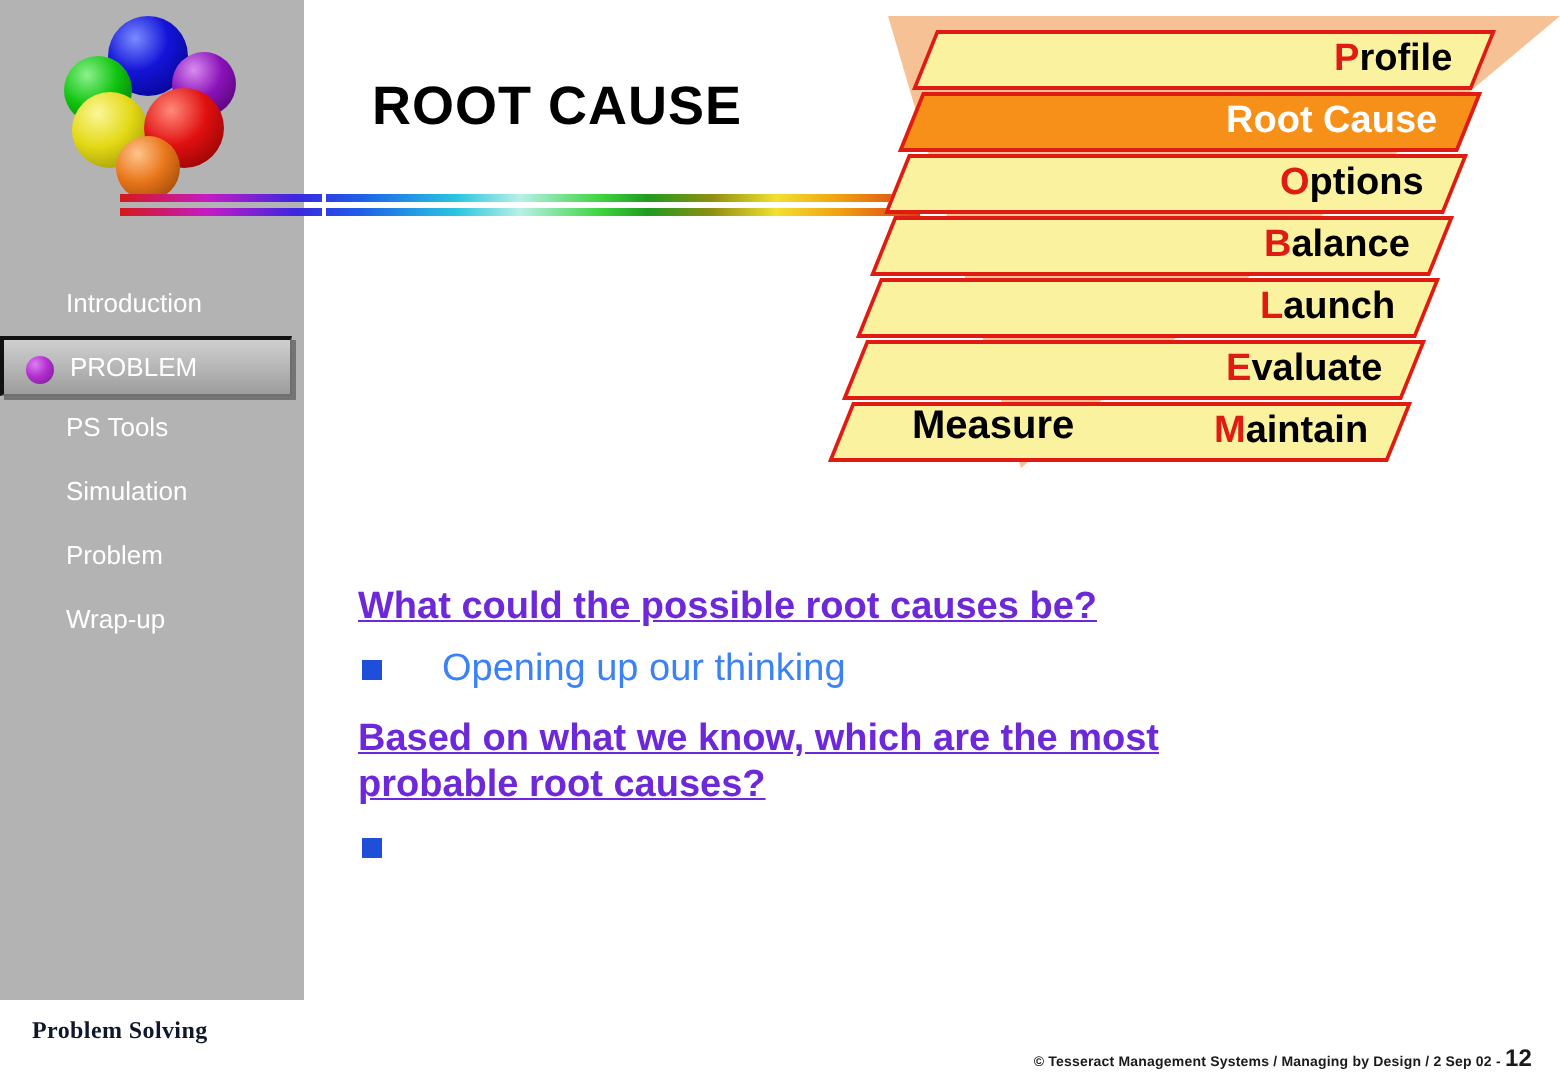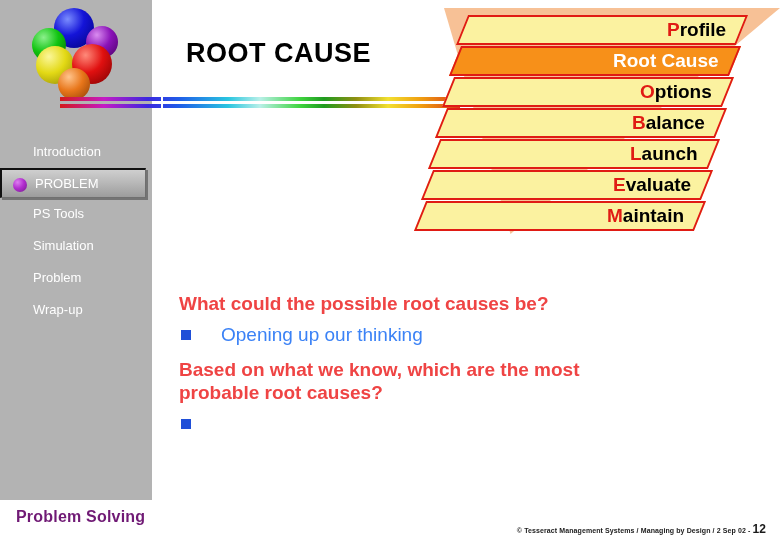--- a/index.html
+++ b/index.html
@@ -70,24 +70,25 @@
     left: 11px; top: 8px;
     width: 14px; height: 14px;
     border-radius: 50%;
     background: radial-gradient(circle at 33% 30%, #dd7ff0 0%, #b32fd0 45%, #731a8c 100%);
   }
 
   #footer-label {
     position: absolute;
     left: 16px;
     top: 508px;
-    font-size: 16px;
-    font-weight: bold;
-    color: #701a75;
+    font-size: 12px;
+    font-weight: bold;
+    color: #0f172a;
     letter-spacing: 0.2px;
+    font-family: Liberation Serif, serif;
   }
 
   
   #slide-title {
     position: absolute;
     left: 186px;
     top: 38px;
     font-size: 27px;
     font-weight: bold;
     color: #000000;
@@ -199,23 +200,24 @@
   
   #body {
     position: absolute;
     left: 179px;
     top: 292px;
     width: 430px;
   }
   .q {
     font-size: 19px;
     font-weight: bold;
-    color: #ef4444;
+    color: #6d28d9;
     line-height: 23px;
     margin: 0 0 8px 0;
+    text-decoration: underline;
   }
   .blt {
     position: relative;
     font-size: 19px;
     color: #3b82f6;
     line-height: 23px;
     padding-left: 42px;
     margin: 0 0 12px 0;
   }
   .blt .sq {
@@ -343,20 +345,21 @@
     </div>
 
     <div class="step" id="step-6">
       <span class="step-inner">
         <span class="cap">M</span><span>aintain</span>
       </span>
     </div>
 
   </div>
 
+  <div id="label-measure">Measure</div>
 </div>
 
 <div id="body">
   <p class="q">What could the possible root causes be?</p>
   <p class="blt">
     <span class="sq"></span>
     <span>Opening up our thinking</span>
   </p>
   <p class="q">Based on what we know, which are the most probable root causes?</p>
   <p class="blt">

